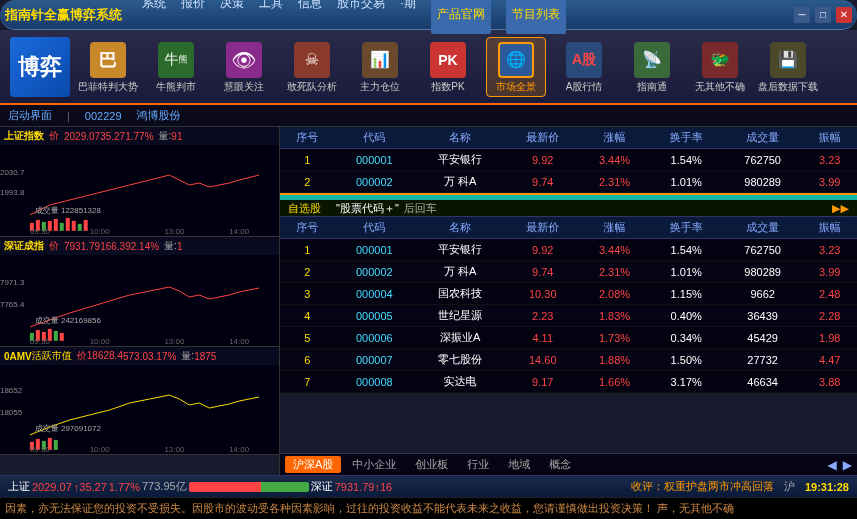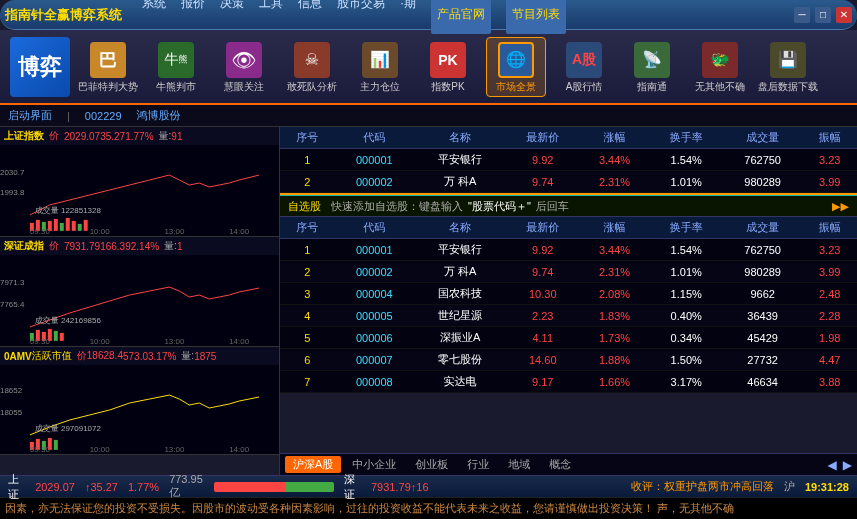--- a/index.html
+++ b/index.html
@@ -198,21 +198,21 @@
     .col-cyan { color: #44ddff; }
     .col-seq { color: #ffdd00; }
 
     
     .self-select-bar {
       background: #0a1500;
       height: 22px;
       display: flex;
       align-items: center;
       padding: 0 8px;
-      border-top: 1px solid #14b8a6;
+      border-top: 5px solid #14b8a6;
       border-bottom: 1px solid #336;
       font-size: 11px;
       color: #88cc44;
     }
     .self-select-bar .tag { color: #ffdd00; margin-right: 10px; }
     .self-select-bar .hint { color: #aaa; }
     .self-select-bar .shortcut { color: #fff; margin: 0 5px; }
 
     
     .bottom-bar {
@@ -236,21 +236,21 @@
     
     .status-bar {
       background: linear-gradient(to bottom, #1a2a4a, #0a1a3a);
       height: 22px;
       display: flex;
       align-items: center;
       padding: 0 8px;
       border-top: 1px solid #336;
       font-size: 11px;
     }
-    .status-left { color: #fff; flex: 1; display: flex; gap: 10px; align-items: center; justify-content: space-between; }
+    .status-left { color: #fff; flex: 1; display: flex; gap: 2px; align-items: center; }
     .status-index { color: #ff4444; }
     .status-change { color: #ff4444; }
     .status-mid { 
       width: 120px; 
       height: 10px; 
       background: linear-gradient(to right, #ff4444 60%, #44aa44 40%); 
       border-radius: 2px;
       flex-shrink: 0;
     }
     .status-right { color: #fff; flex: 1; display: flex; justify-content: flex-end; gap: 10px; align-items: center; }
@@ -506,21 +506,20 @@
       <td class="col-white">1.01%</td>
       <td class="col-white">980289</td>
       <td class="col-red">3.99</td>
     </tr>
           </tbody>
       </table>
     </div>
 
     <div class="self-select-bar">
       <span class="tag">自选股</span>
-      <span class="hint">快速添加自选股：键盘输入</span>
       <span class="shortcut">"股票代码＋"</span>
       <span class="hint">后回车</span>
       <div style="flex:1;"></div>
       <span style="color:#ff9900;cursor:pointer;">▶▶</span>
     </div>
 
     <div class="self-select-section">
       <table class="stock-table">
         <thead>
           <tr>

